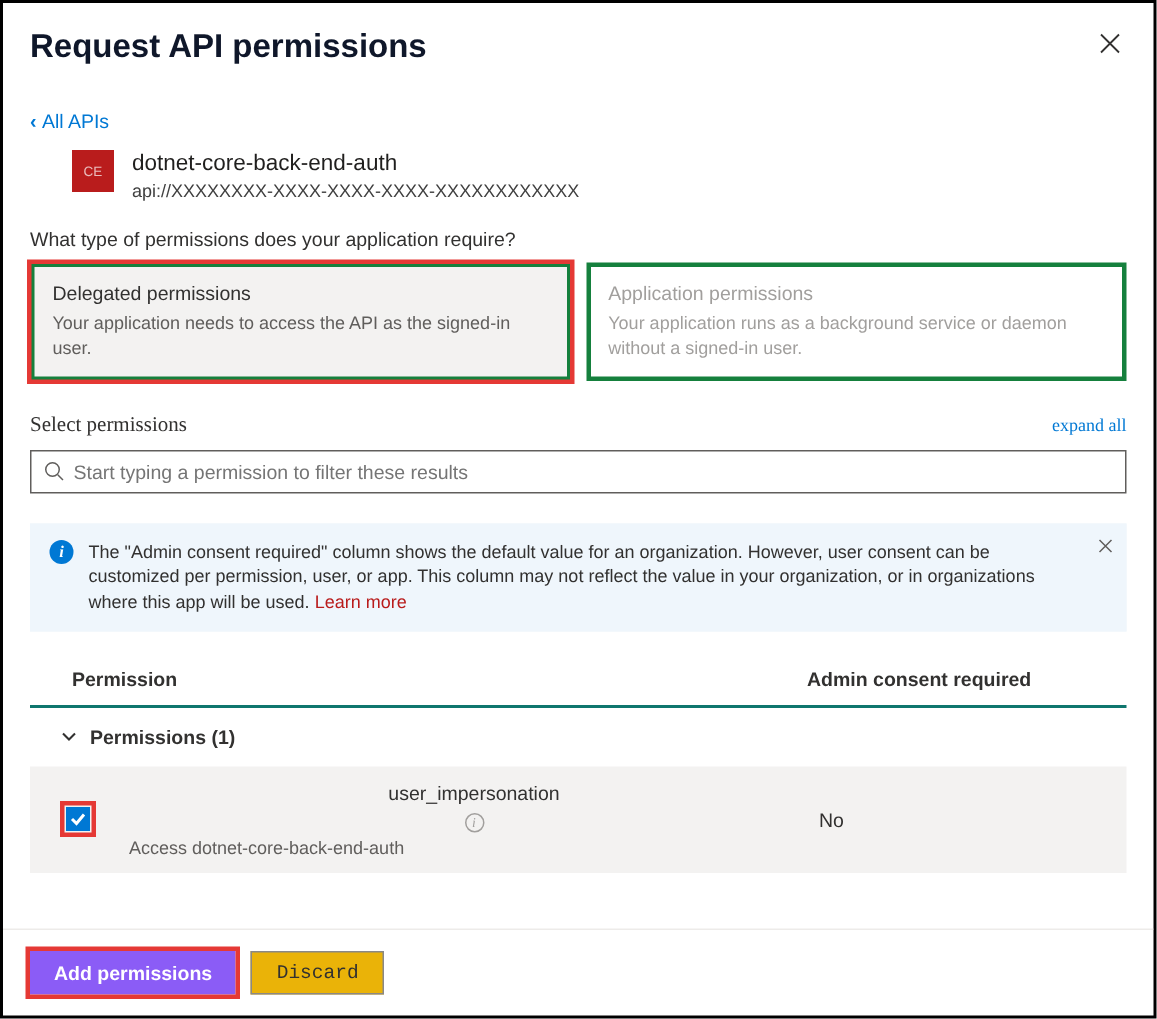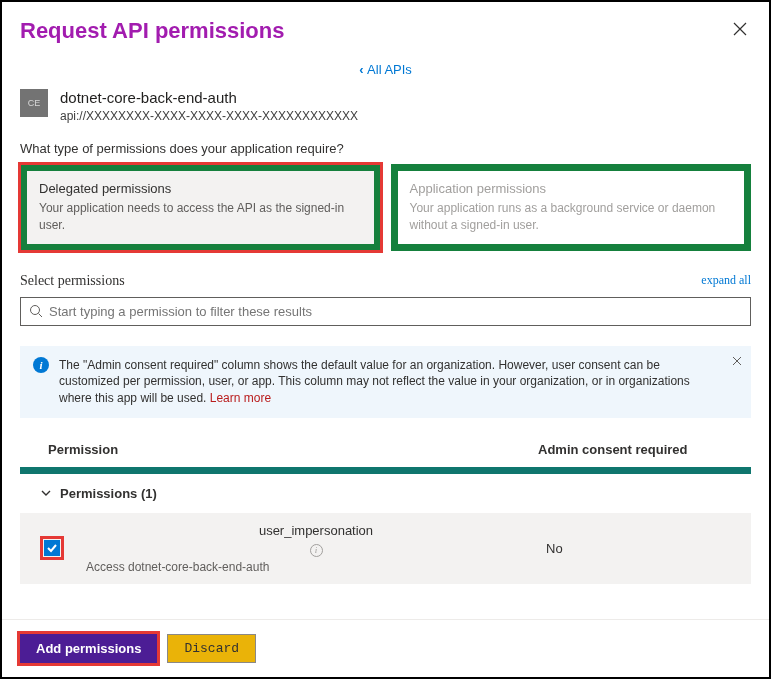--- a/index.html
+++ b/index.html
@@ -1,65 +1,65 @@
 <!DOCTYPE html>
 <html><head>
 <meta charset="utf-8">
 <style>
 * { box-sizing: border-box; margin: 0; padding: 0; }
 body { font-family: "Segoe UI", Arial, sans-serif; font-size: 13px; color: #323130; background: #fff; width: 771px; height: 679px; border: 2px solid #000; position: relative; }
 .panel { padding: 16px 18px 0 18px; }
 .header { display: flex; justify-content: space-between; align-items: flex-start; }
-.title { font-size: 22px; font-weight: 600; color: #a21caf; }
+.title { font-size: 22px; font-weight: 600; color: #0f172a; }
 .close { cursor: pointer; font-size: 16px; padding: 4px; }
-.breadcrumb { margin-top: 18px; text-align: center; }
+.breadcrumb { margin-top: 28px; }
 .back-link { color: #0078d4; font-size: 13px; cursor: pointer; }
 .back-link::before { content: "‹ "; font-weight: 600; }
 .api-block { display: flex; gap: 12px; margin-top: 12px; align-items: flex-start; }
-.api-icon { width: 28px; height: 28px; background: #737373; display: flex; align-items: center; justify-content: center; font-size: 9px; color: rgba(255,255,255,0.7); }
+.api-icon { width: 28px; height: 28px; background: #b91c1c; display: flex; align-items: center; justify-content: center; font-size: 9px; color: rgba(255,255,255,0.7); margin-left: 28px; }
 .api-name { font-size: 15px; color: #201f1e; }
 .api-uri { font-size: 12px; color: #404040; margin-top: 3px; }
 .question { margin-top: 18px; font-size: 13px; color: #323130; }
 .perm-cards { display: flex; gap: 10px; margin-top: 8px; }
-.perm-card { flex: 1; border: 7px solid #15803d; padding: 10px 12px; cursor: pointer; }
+.perm-card { flex: 1; border: 3px solid #15803d; padding: 10px 12px; cursor: pointer; }
 .perm-card.selected { background: #f3f2f1; }
 .perm-card.selected.hl { outline: 3px solid #e53935; outline-offset: -1px; }
 .perm-card-title { font-size: 13px; color: #323130; margin-bottom: 4px; }
 .perm-card-desc { font-size: 12px; color: #605e5c; line-height: 1.4; }
 .perm-card.disabled .perm-card-title, .perm-card.disabled .perm-card-desc { color: #a19f9d; }
 .select-row { display: flex; justify-content: space-between; align-items: center; margin-top: 22px; font-family: Liberation Serif, serif; }
 .select-label { font-size: 14px; color: #323130; }
 .expand-all { color: #0078d4; font-size: 12px; cursor: pointer; }
 .search-wrap { border: 1px solid #605e5c; display: flex; align-items: center; padding: 4px 8px; margin-top: 8px; }
 .search-wrap svg { flex-shrink: 0; }
 .search-input { border: none; outline: none; flex: 1; font-size: 13px; padding: 2px 6px; font-family: inherit; }
 .info-box { background: #eff6fc; border: 1px solid #eff6fc; padding: 10px 30px 10px 12px; margin-top: 20px; position: relative; display: flex; gap: 10px; }
 .info-icn { width: 16px; height: 16px; border-radius: 50%; background: #0078d4; color: #fff; font-size: 11px; font-weight: bold; display: flex; align-items: center; justify-content: center; flex-shrink: 0; font-style: italic; font-family: Georgia, serif; }
 .info-text { font-size: 12px; color: #323130; line-height: 1.4; }
 .info-link { color: #b91c1c; cursor: pointer; }
 .info-close { position: absolute; right: 8px; top: 8px; cursor: pointer; font-size: 12px; color: #605e5c; }
 .table { margin-top: 24px; }
-.th-row { display: flex; padding: 0 20px 10px 28px; border-bottom: 7px solid #0f766e; }
+.th-row { display: flex; padding: 0 20px 10px 28px; border-bottom: 2px solid #0f766e; }
 .th { font-size: 13px; font-weight: 600; color: #323130; }
 .col-perm { flex: 0 0 490px; }
 .col-admin { flex: 1; }
 .group-row { display: flex; align-items: center; padding: 12px 20px 12px 20px; cursor: pointer; gap: 8px; }
 .chevron { transform: rotate(0deg); }
 .group-label { font-size: 13px; font-weight: 600; }
 .perm-row { display: flex; align-items: center; padding: 10px 20px 10px 20px; background: #f3f2f1; }
 .cb-wrap { border: 3px solid #e53935; padding: 1px; line-height: 0; }
 .cb { width: 16px; height: 16px; background: #0078d4; display: inline-flex; align-items: center; justify-content: center; cursor: pointer; }
 .cb svg { display: block; }
 .perm-detail { margin-left: 22px; flex: 0 0 460px; }
 .perm-name { display: flex; align-items: center; gap: 6px; font-size: 13px; flex-direction: column; }
 .perm-desc { font-size: 12px; color: #605e5c; margin-top: 3px; }
 .perm-admin { font-size: 13px; color: #323130; }
 .info-circle { width: 13px; height: 13px; border: 1px solid #a19f9d; border-radius: 50%; font-size: 9px; color: #a19f9d; display: inline-flex; align-items: center; justify-content: center; font-style: italic; font-family: Georgia, serif; }
 .footer { position: absolute; bottom: 0; left: 0; right: 0; border-top: 1px solid #edebe9; padding: 14px 18px; display: flex; gap: 10px; }
-.btn-primary { background: #4c1d95; color: #fff; border: none; padding: 7px 16px; font-size: 13px; font-weight: 600; cursor: pointer; font-family: inherit; }
+.btn-primary { background: #8b5cf6; color: #fff; border: none; padding: 7px 16px; font-size: 13px; font-weight: 600; cursor: pointer; font-family: inherit; }
 .btn-primary.hl { outline: 3px solid #e53935; outline-offset: 0; }
 .btn-secondary { background: #eab308; color: #323130; border: 1px solid #8a8886; padding: 6px 16px; font-size: 13px; cursor: pointer; font-family: Liberation Mono, monospace; }
 </style>
 </head>
 <body>
 
 <div class="panel">
   <div class="header">
     <div class="title">Request API permissions</div>
     <div class="close">

